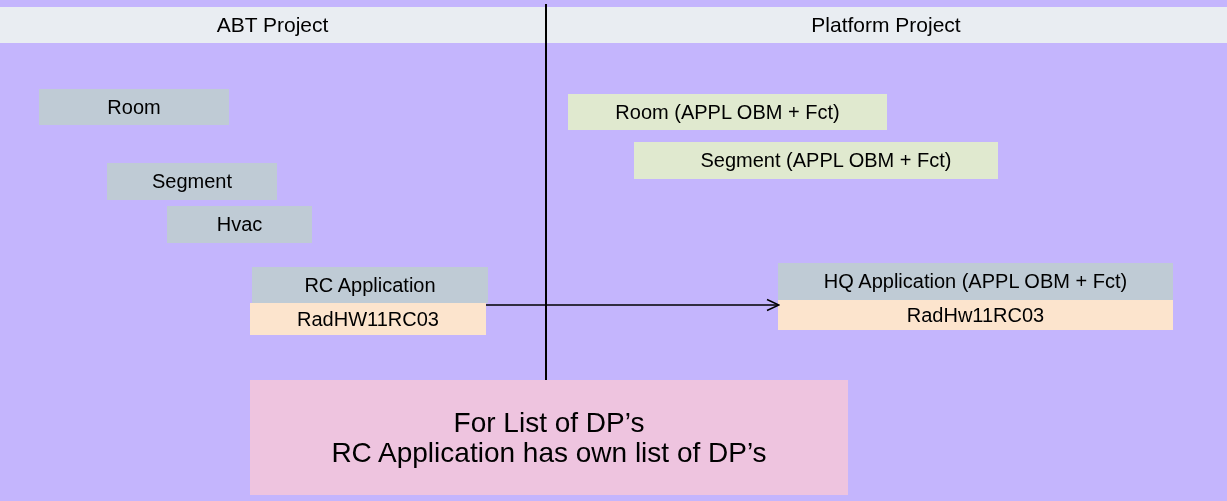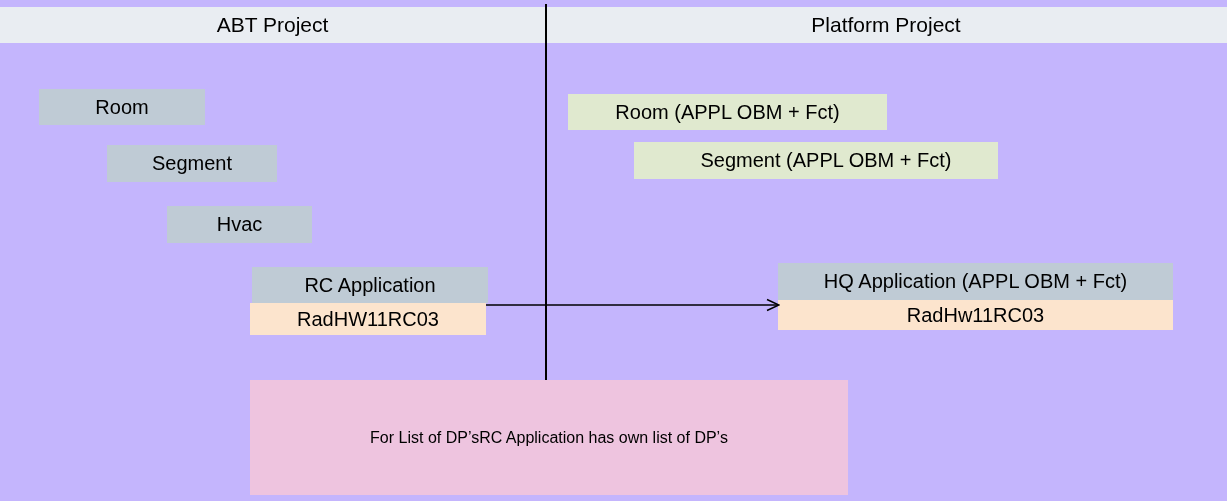--- a/index.html
+++ b/index.html
@@ -45,22 +45,22 @@
     position: absolute;
     display: flex; align-items: center; justify-content: center;
     font-size: 20px;
     white-space: nowrap;
   }
   .gray   { background: var(--box-gray,   #bfcbd5); }
   .green  { background: var(--box-green,  #e0e9cf); }
   .orange { background: var(--box-orange, #fce4cd); }
 
   
-  #abt-room     { left: 39px;  top: 89px;  width: 166px; height: 36px; }
-  #abt-segment  { left: 107px; top: 145px; width: 170px; height: 37px; }
+  #abt-room     { left: 39px;  top: 89px;  width: 190px; height: 36px; }
+  #abt-segment  { left: 107px; top: 163px; width: 170px; height: 37px; }
   #abt-hvac     { left: 167px; top: 206px; width: 145px; height: 37px; }
   #abt-rc-app   { left: 252px; top: 267px; width: 236px; height: 36px; text-align: center; }
   #abt-radhw    { left: 250px; top: 303px; width: 236px; height: 32px; }
 
   
   #plat-room    { left: 568px; top: 94px;  width: 319px; height: 36px; }
   #plat-segment { left: 634px; top: 142px; width: 344px; height: 37px; padding-left: 20px; }
   #plat-hvac    { left: 695px; top: 203px; width: 345px; height: 36px; }
   #plat-hq-app  { left: 778px; top: 263px; width: 395px; height: 37px; }
   #plat-radhw   { left: 778px; top: 300px; width: 395px; height: 30px; }
@@ -71,23 +71,23 @@
     left: 486px; top: 297px;
     width: 294px; height: 16px;
   }
 
   
   .note {
     position: absolute;
     left: 250px; top: 380px;
     width: 598px; height: 115px;
     background: var(--note-pink, #eec4df);
-    display: flex; 
+    display: flex; flex-direction: column;
     align-items: center; justify-content: center;
-    font-size: 16px; line-height: 30px;
+    font-size: 28px; line-height: 30px;
     text-align: center;
   }
 </style>
 </head>
 <body>
 
 <div id="canvas">
 
   <div class="header-bar"></div>
   <div class="header-title left">ABT Project</div>

